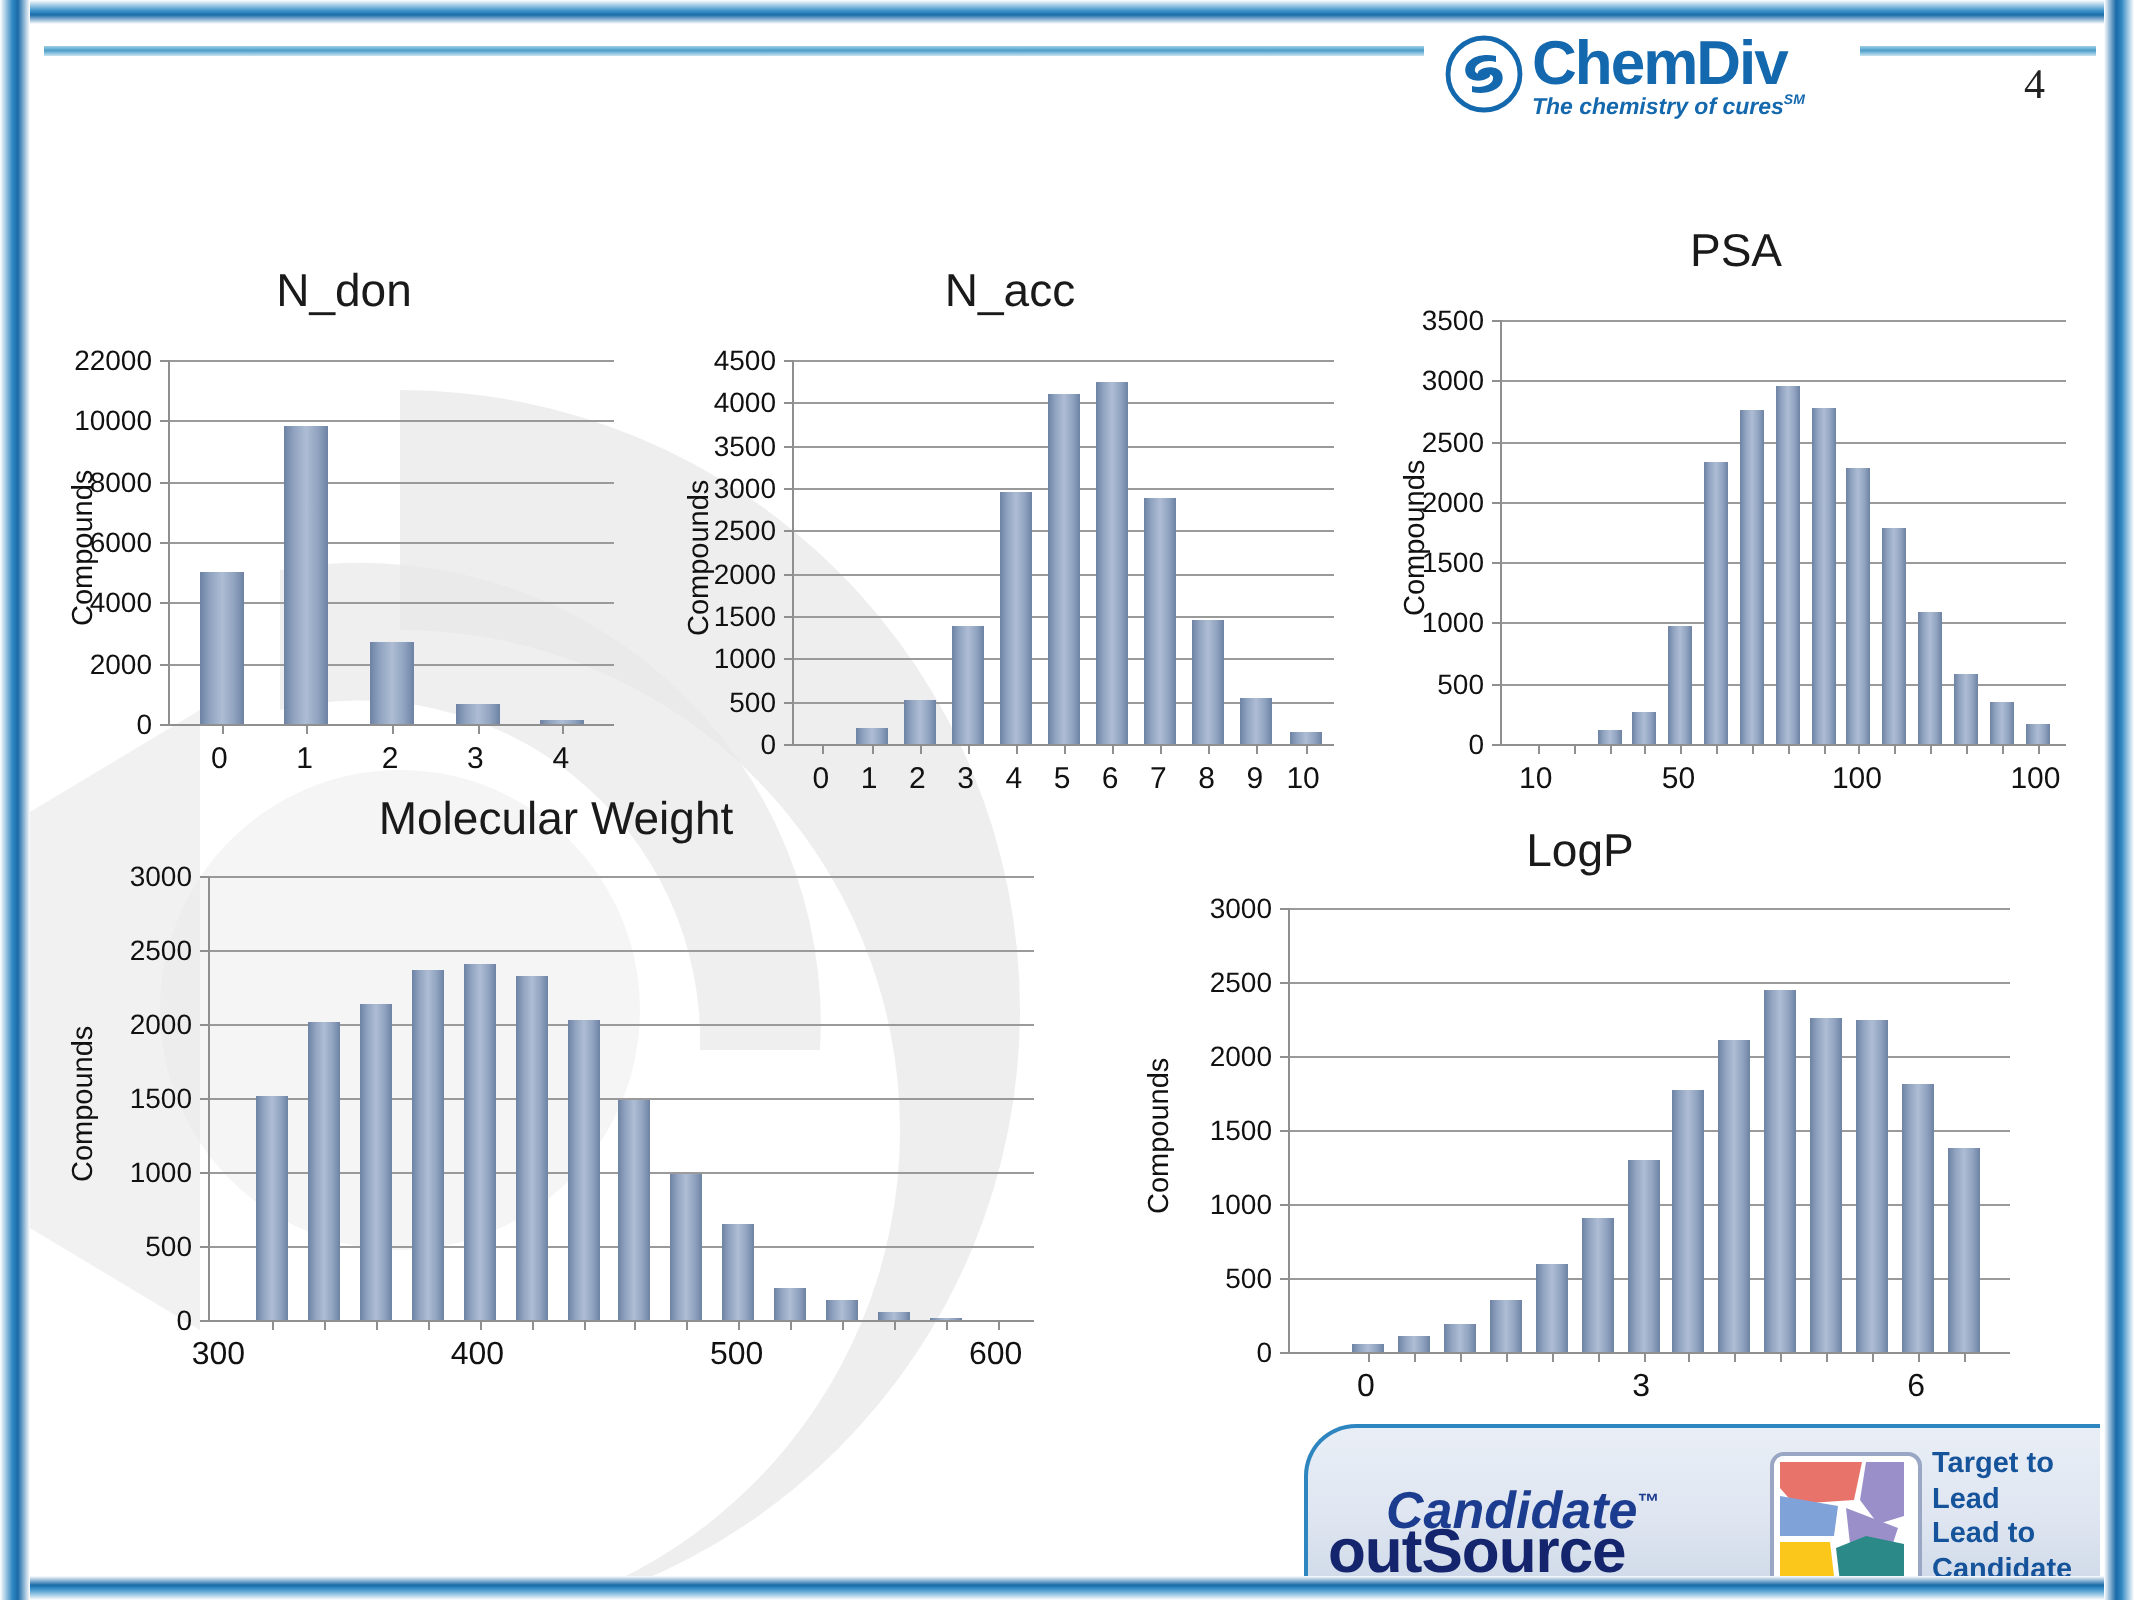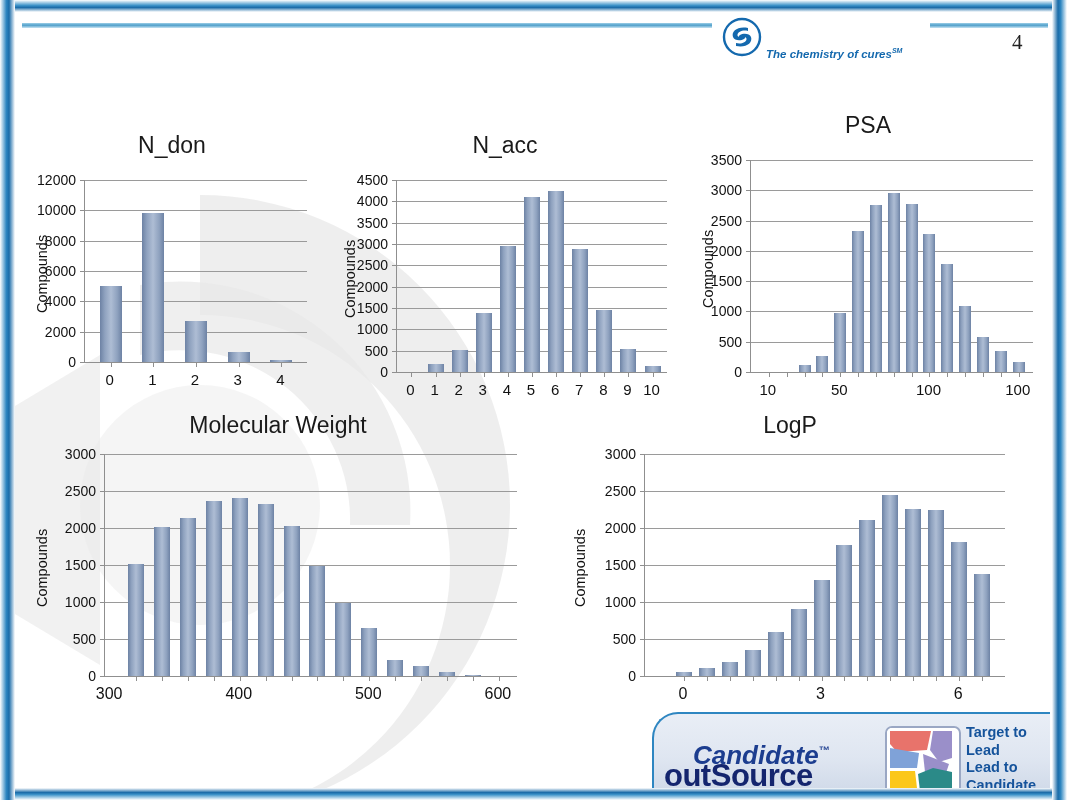--- a/index.html
+++ b/index.html
@@ -99,20 +99,21 @@
 
   <div class="rule-left"></div>
   <div class="rule-right"></div>
 
   <div class="chemdiv">
     <svg width="40" height="40" viewBox="0 0 40 40" style="position:absolute;left:0;top:1px;">
       <circle cx="20" cy="20" r="18" fill="#ffffff" stroke="#1469ae" stroke-width="2.4"></circle>
       <path d="M26,11 C16,9 9,14 11,20 C12.5,24 19,24 22,22 C24,20.8 23,19 21,19.6 C18,20.5 15,20 15.5,17.5 C16,14.6 21,12.6 26,14 Z" fill="#1469ae"></path>
       <path d="M14,29 C24,31 31,26 29,20 C27.5,16 21,16 18,18 C16,19.2 17,21 19,20.4 C22,19.5 25,20 24.5,22.5 C24,25.4 19,27.4 14,26 Z" fill="#1469ae"></path>
     </svg>
+    <div class="chemdiv-word">ChemDiv</div>
     <div class="chemdiv-tag"><span>The chemistry of cures</span><sup>SM</sup></div>
   </div>
 
   <div class="pagenum">4</div>
 
 
   <div id="charts">
       <div class="chart" style="left: 22px; top: 132px; width: 300px; height: 250px;">
         <div class="chart-title">N_don</div>
         <div class="ylabel" style="left: 12px; top: 181px;">Compounds</div>
@@ -140,21 +141,21 @@
           <div class="xtick-mark" style="left: 111px; top: 182px;"></div>
           <div class="xtick-mark" style="left: 153.692px; top: 182px;"></div>
           <div class="xtick-mark" style="left: 196.385px; top: 182px;"></div>
         </div>
         <div class="ytick-label" style="top: 230px; right: 246px;">0</div>
         <div class="ytick-label" style="top: 199.667px; right: 246px;">2000</div>
         <div class="ytick-label" style="top: 169.333px; right: 246px;">4000</div>
         <div class="ytick-label" style="top: 139px; right: 246px;">6000</div>
         <div class="ytick-label" style="top: 108.667px; right: 246px;">8000</div>
         <div class="ytick-label" style="top: 78.3333px; right: 246px;">10000</div>
-        <div class="ytick-label" style="top: 48px; right: 246px;">12000</div>
+        <div class="ytick-label" style="top: 48px; right: 246px;">22000</div>
         <div class="xtick-label" style="font-size: 15px; left: 87.6154px; top: 239px;">0</div>
         <div class="xtick-label" style="font-size: 15px; left: 130.308px; top: 239px;">1</div>
         <div class="xtick-label" style="font-size: 15px; left: 173px; top: 239px;">2</div>
         <div class="xtick-label" style="font-size: 15px; left: 215.692px; top: 239px;">3</div>
         <div class="xtick-label" style="font-size: 15px; left: 258.385px; top: 239px;">4</div>
       </div>
       <div class="chart" style="left: 330px; top: 132px; width: 350px; height: 262px;">
         <div class="chart-title">N_acc</div>
         <div class="ylabel" style="left: 12px; top: 186px;">Compounds</div>
         <div class="plot" style="left: 66px; top: 48px; width: 270px; height: 192px;">
@@ -276,21 +277,21 @@
         <div class="ytick-label" style="top: 169.143px; right: 306px;">1500</div>
         <div class="ytick-label" style="top: 138.857px; right: 306px;">2000</div>
         <div class="ytick-label" style="top: 108.571px; right: 306px;">2500</div>
         <div class="ytick-label" style="top: 78.2857px; right: 306px;">3000</div>
         <div class="ytick-label" style="top: 48px; right: 306px;">3500</div>
         <div class="xtick-label" style="font-size: 15px; left: 79.8481px; top: 269px;">10</div>
         <div class="xtick-label" style="font-size: 15px; left: 151.241px; top: 269px;">50</div>
         <div class="xtick-label" style="font-size: 15px; left: 240.481px; top: 269px;">100</div>
         <div class="xtick-label" style="font-size: 15px; left: 329.722px; top: 269px;">100</div>
       </div>
-      <div class="chart" style="left: 22px; top: 412px; width: 512px; height: 300px;">
+      <div class="chart" style="left: 22px; top: 396px; width: 512px; height: 300px;">
         <div class="chart-title">Molecular Weight</div>
         <div class="ylabel" style="left: 12px; top: 195px;">Compounds</div>
         <div class="plot" style="left: 82px; top: 42px; width: 412px; height: 222px;">
           <div class="ytick-mark" style="top: 222px;"></div>
           <div class="gridline" style="top: 185px;"></div>
           <div class="ytick-mark" style="top: 185px;"></div>
           <div class="gridline" style="top: 148px;"></div>
           <div class="ytick-mark" style="top: 148px;"></div>
           <div class="gridline" style="top: 111px;"></div>
           <div class="ytick-mark" style="top: 111px;"></div>

